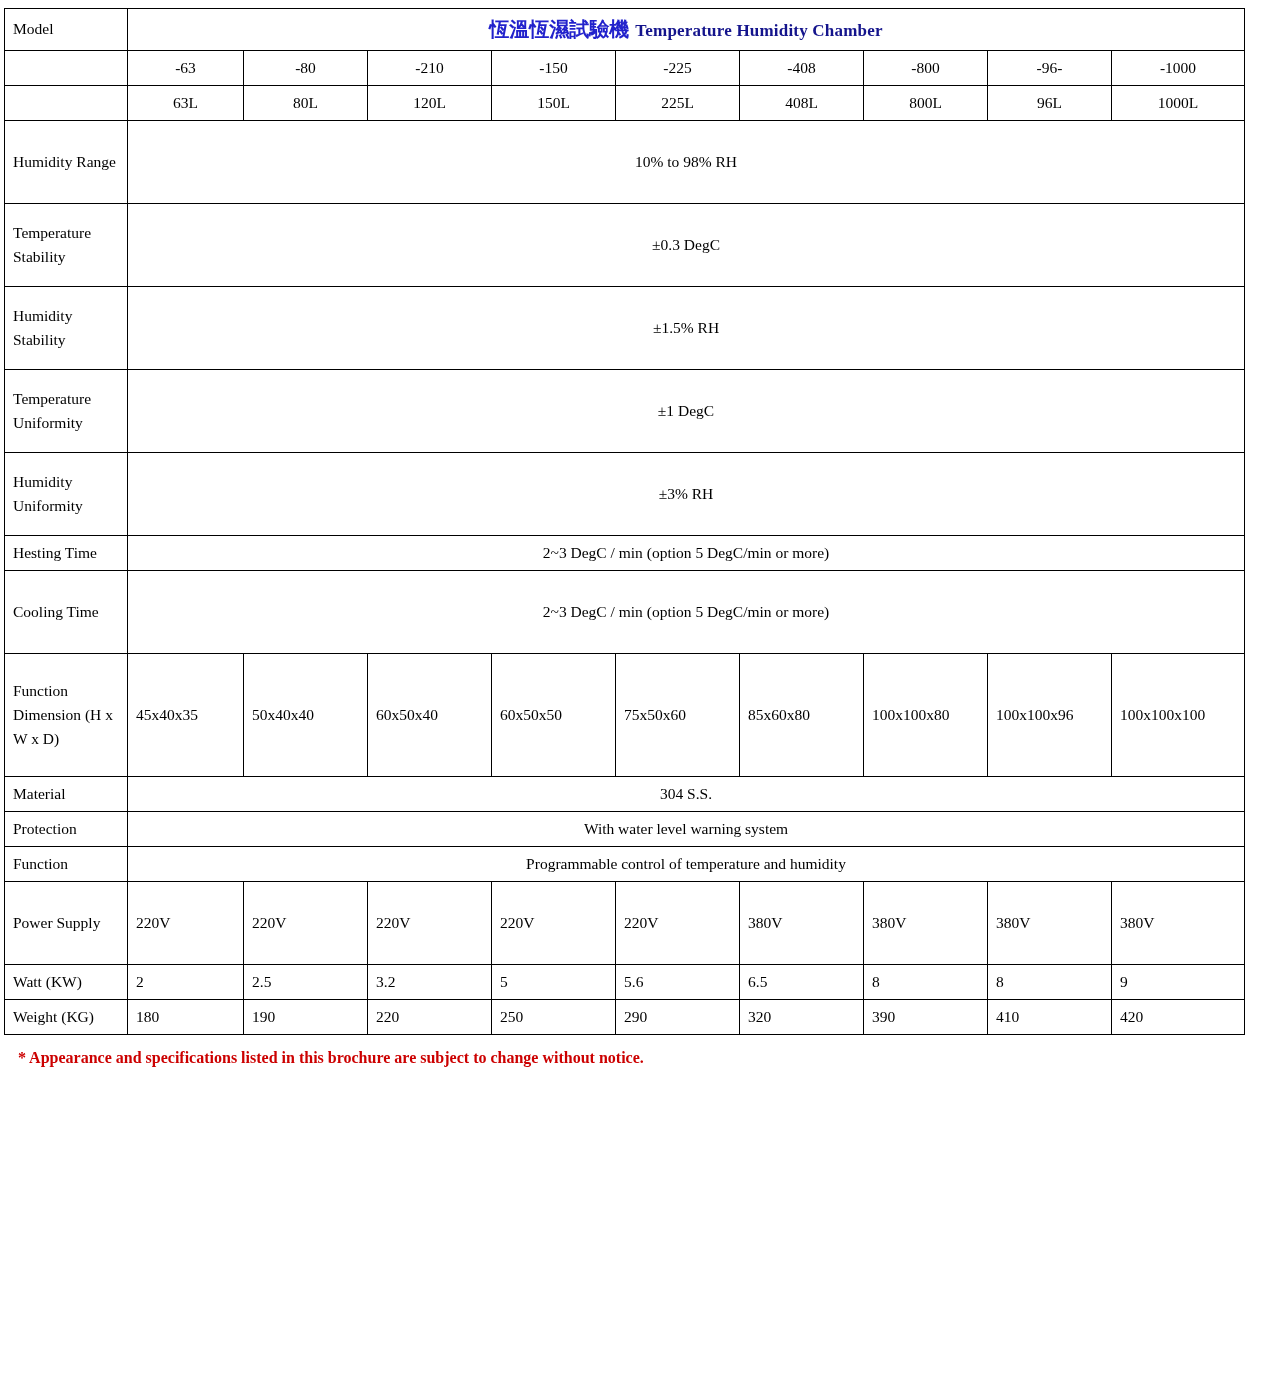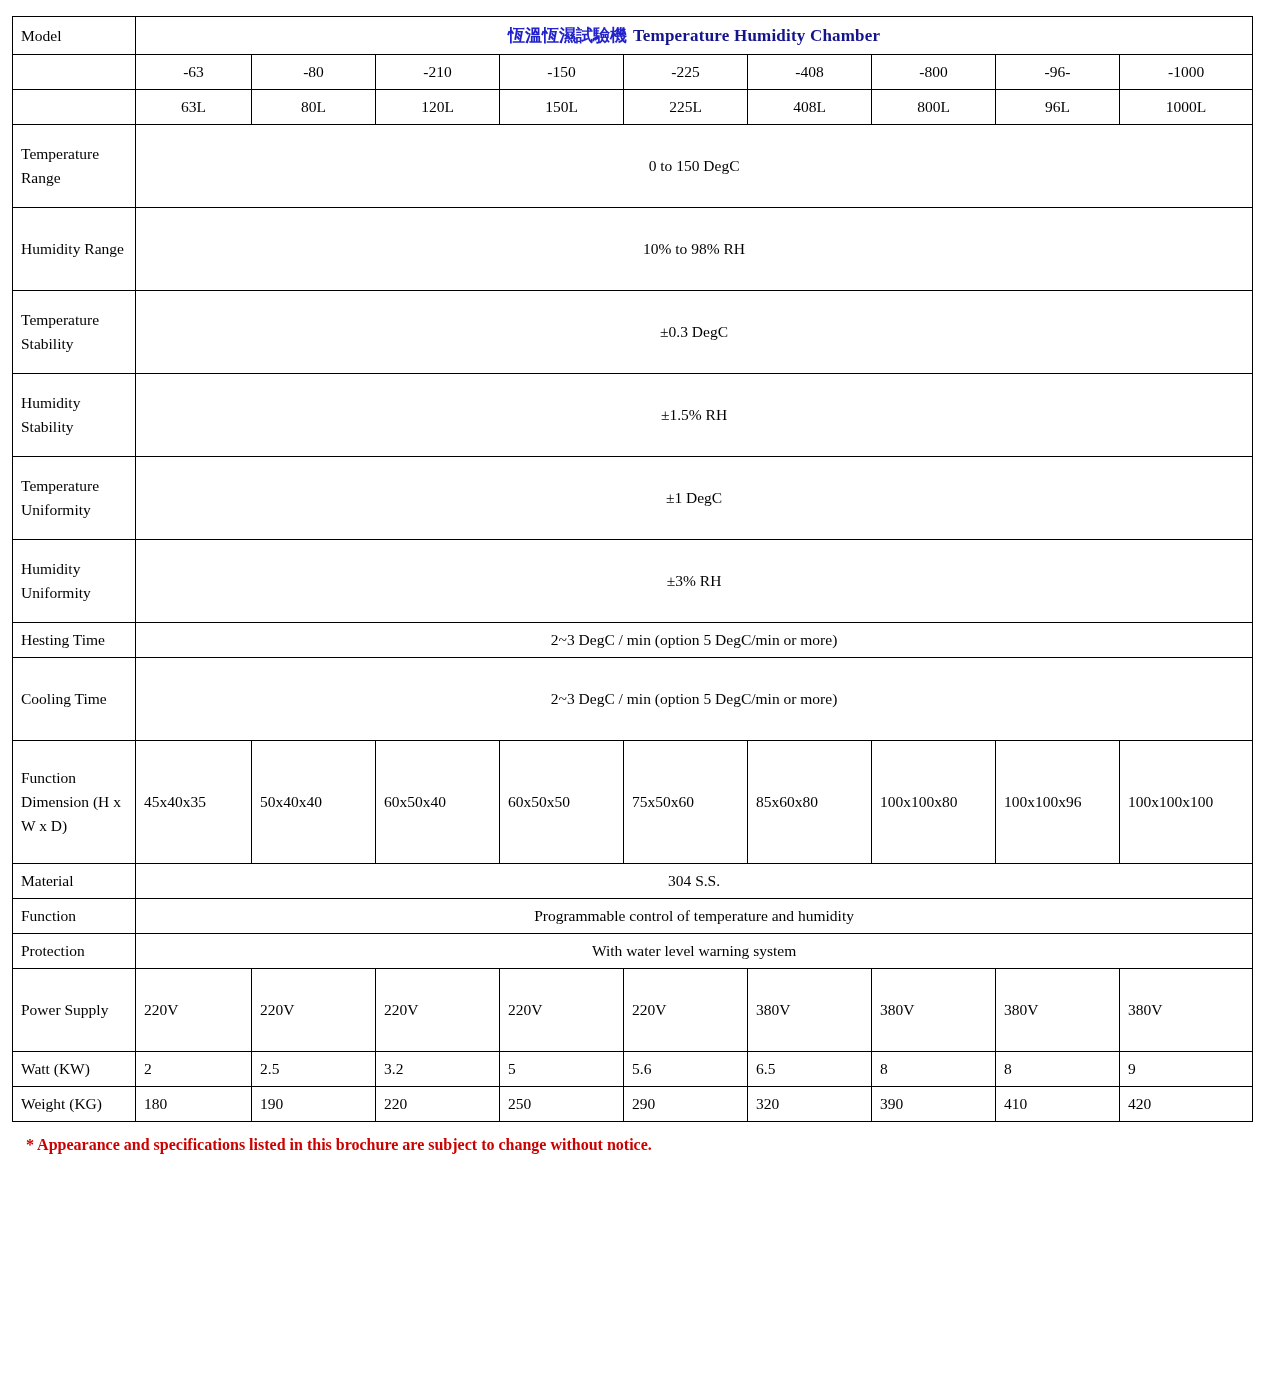--- a/index.html
+++ b/index.html
@@ -9,21 +9,21 @@
   }
   body {
     width: 1261px;
     min-height: 1380px;
     font-family: "Liberation Serif", serif;
     color: #000000;
   }
   .sheet {
     width: 1146px;
     box-sizing: border-box;
-    padding: 8px;
+    padding: 0;
   }
   table.spec {
     border-collapse: collapse;
     table-layout: fixed;
     width: 1240px;
     margin: 8px 0 0 4px;
     border-top: 1px solid #000;
     border-left: 1px solid #000;
   }
   table.spec td {
@@ -43,21 +43,21 @@
     text-align: left;
   }
   td.title-cell {
     text-align: center;
     padding: 10px 4px;
   }
   .title-cn {
     color: #2222cc;
     font-weight: bold;
     font-family: "DejaVu Sans", sans-serif;
-    font-size: 17px;
+    font-size: 20px;
   }
   .title-en {
     color: #14148c;
     font-weight: bold;
     font-size: 17px;
     letter-spacing: 0.2px;
   }
   td.model-code, td.model-vol {
     text-align: center;
     font-size: 15.5px;
@@ -120,24 +120,20 @@
           <td class="model-vol">80L</td>
           <td class="model-vol">120L</td>
           <td class="model-vol">150L</td>
           <td class="model-vol">225L</td>
           <td class="model-vol">408L</td>
           <td class="model-vol">800L</td>
           <td class="model-vol">96L</td>
           <td class="model-vol">1000L</td>
         </tr>
         <tr>
-          <td class="rowlabel tall">Temperature Range</td>
-          <td class="spanval tall" colspan="9">0 to 150 DegC</td>
-        </tr>
-        <tr>
           <td class="rowlabel tall">Humidity Range</td>
           <td class="spanval tall" colspan="9">10% to 98% RH</td>
         </tr>
         <tr>
           <td class="rowlabel tall">Temperature Stability</td>
           <td class="spanval tall" colspan="9">±0.3 DegC</td>
         </tr>
         <tr>
           <td class="rowlabel tall">Humidity Stability</td>
           <td class="spanval tall" colspan="9">±1.5% RH</td>
@@ -168,26 +164,26 @@
           <td class="center tall3">85x60x80</td>
           <td class="center tall3">100x100x80</td>
           <td class="center tall3">100x100x96</td>
           <td class="center tall3">100x100x100</td>
         </tr>
         <tr>
           <td class="rowlabel">Material</td>
           <td class="spanval" colspan="9">304 S.S.</td>
         </tr>
         <tr>
+          <td class="rowlabel">Protection</td>
+          <td class="spanval" colspan="9">With water level warning system</td>
+        </tr>
+        <tr>
           <td class="rowlabel">Function</td>
           <td class="spanval" colspan="9">Programmable control of temperature and humidity</td>
-        </tr>
-        <tr>
-          <td class="rowlabel">Protection</td>
-          <td class="spanval" colspan="9">With water level warning system</td>
         </tr>
         <tr>
           <td class="rowlabel tall">Power Supply</td>
           <td class="center tall">220V</td>
           <td class="center tall">220V</td>
           <td class="center tall">220V</td>
           <td class="center tall">220V</td>
           <td class="center tall">220V</td>
           <td class="center tall">380V</td>
           <td class="center tall">380V</td>

